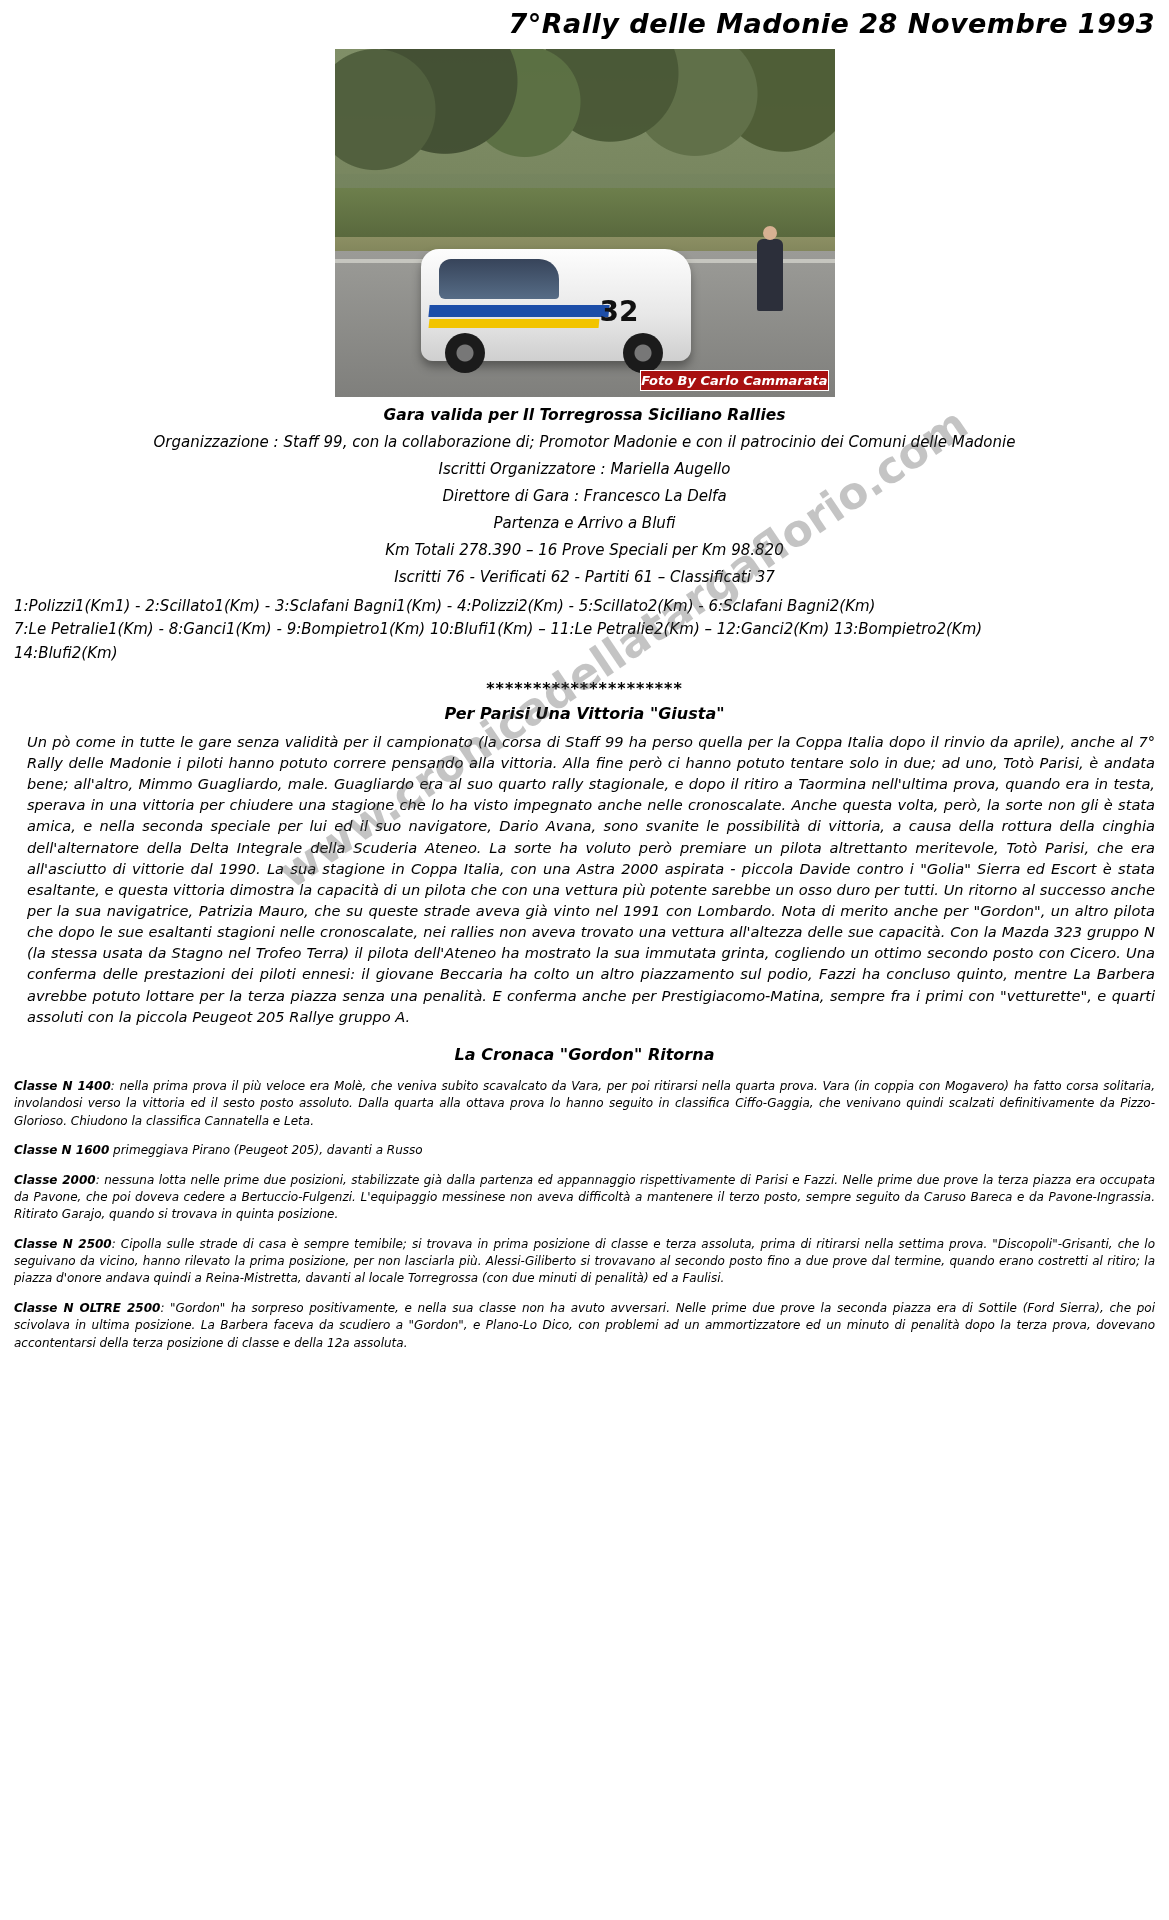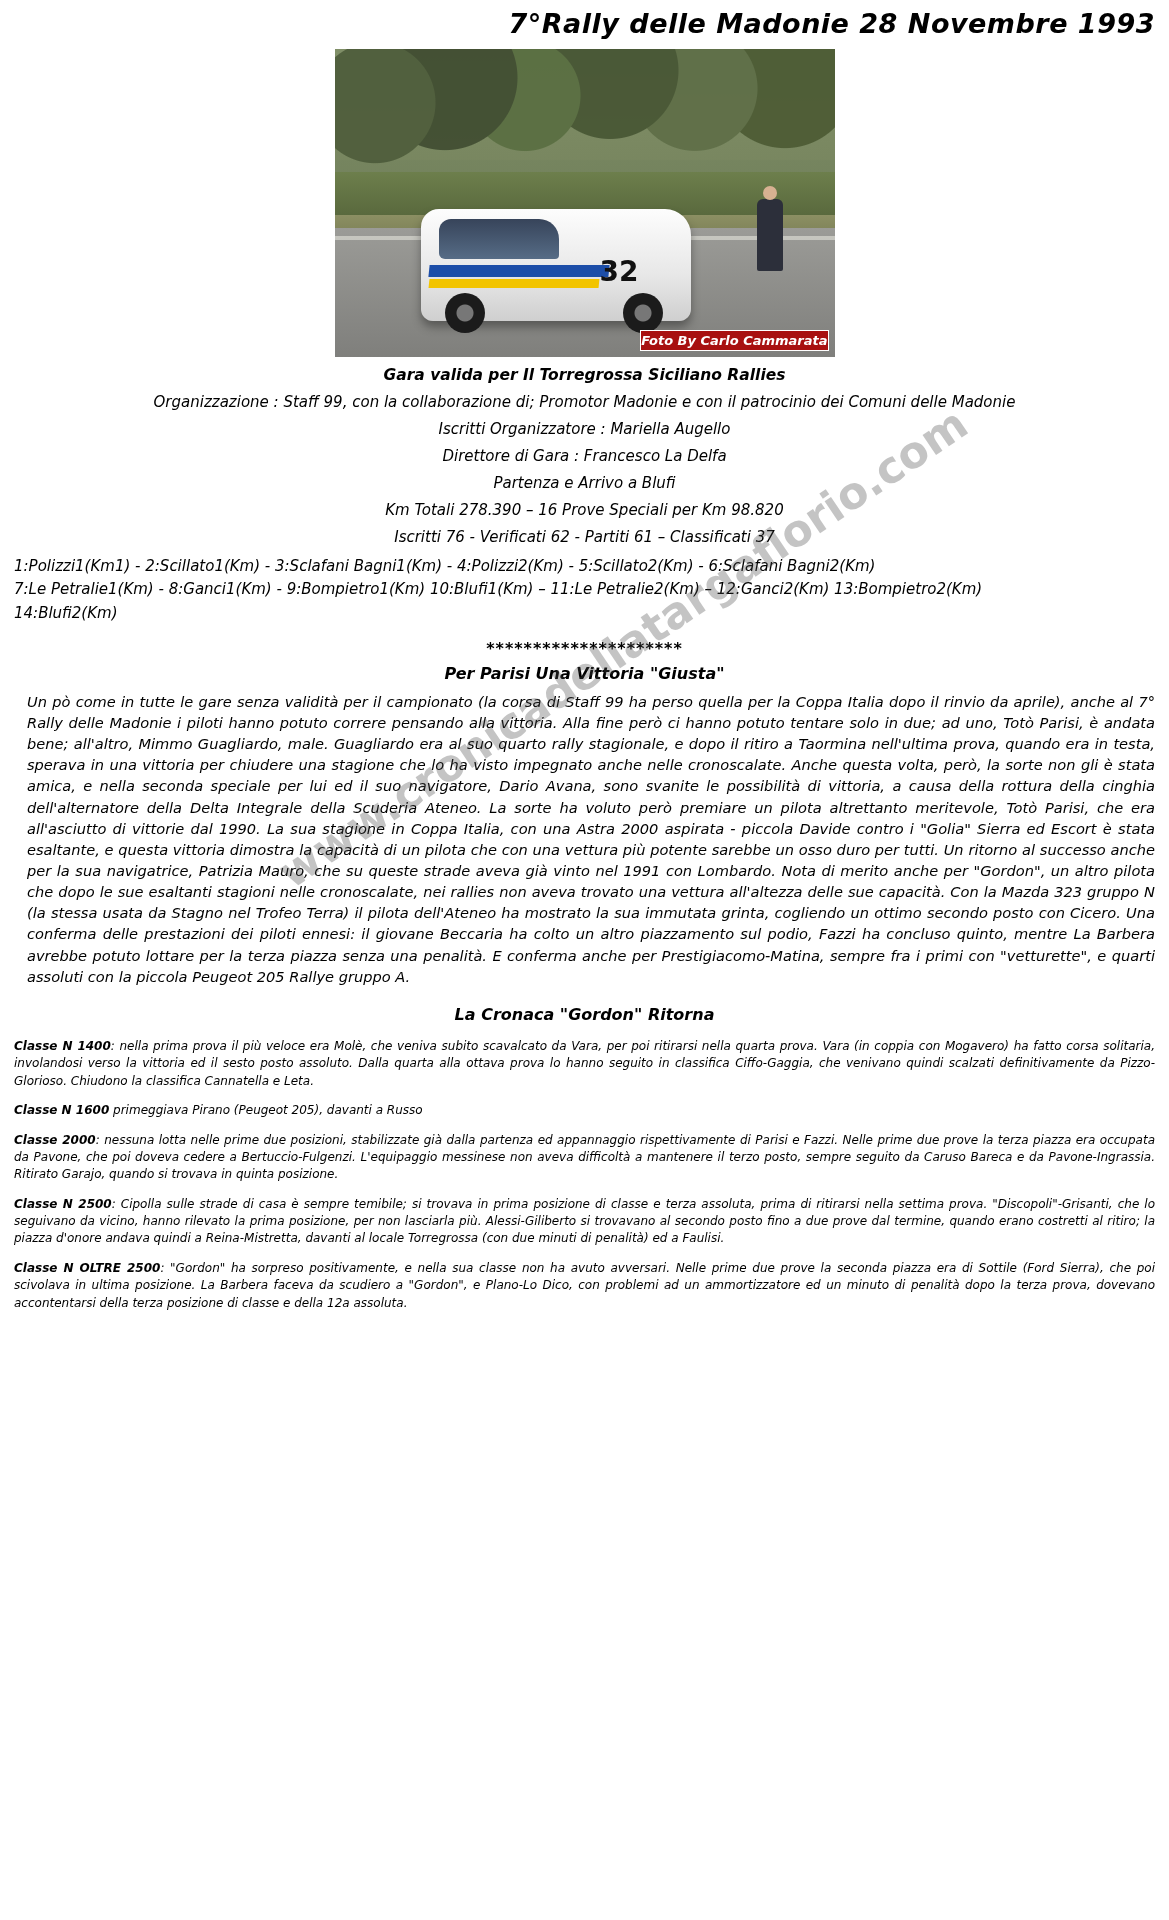--- a/index.html
+++ b/index.html
@@ -31,21 +31,21 @@
 
   
   .photo-wrap {
     display: flex;
     justify-content: center;
     margin-bottom: 6px;
   }
   .photo {
     position: relative;
     width: 500px;
-    height: 308px;
+    height: 348px;
     overflow: hidden;
     background: linear-gradient(#9fb0c0, #b9c4cc);
   }
   .sky {
     position: absolute; left: 0; top: 0; width: 100%; height: 36%;
     background: linear-gradient(#c8d2d8, #dfe3df);
   }
   .trees {
     position: absolute; left: 0; top: 0; width: 100%; height: 58%;
     background:

